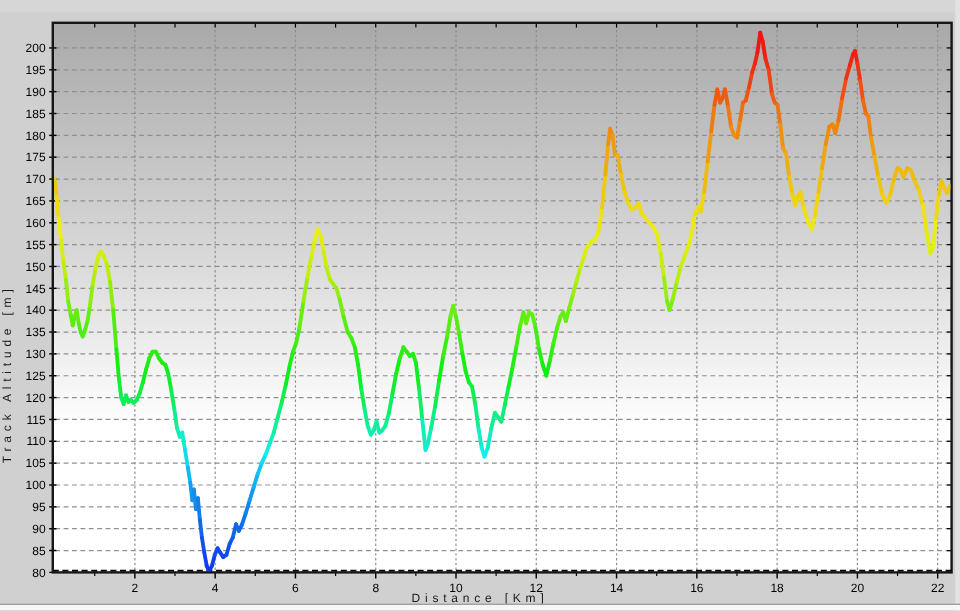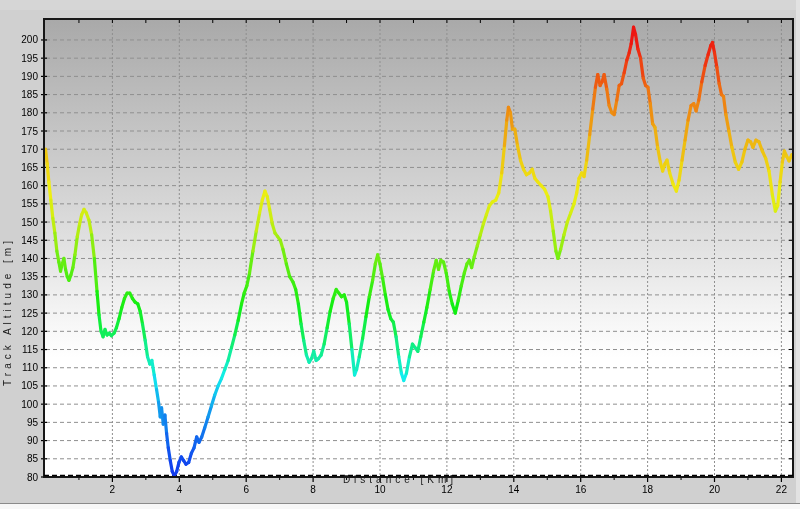--- a/index.html
+++ b/index.html
@@ -2,21 +2,21 @@
 <html><head>
 <meta charset="utf-8">
 <style>
   html,body{margin:0;padding:0;background:#b0b0b0;font-family:"Liberation Sans",sans-serif;}
   .stage{position:relative;width:800px;height:509px;background:#d0d0d0;overflow:hidden;}
   .top-strip{position:absolute;left:0;top:0;width:100%;height:10px;background:#d6d6d6;}
   .right-strip{position:absolute;right:0;top:0;width:4px;height:100%;background:#e2e2e2;}
   .bottom-strip{position:absolute;left:0;bottom:0;width:100%;height:5px;background:#f7f7f7;border-top:1px solid #8a8a8a;}
   svg{position:absolute;left:0;top:0;}
   .axis-title{position:absolute;color:#1a1a1a;font-size:10px;letter-spacing:4px;white-space:nowrap;}
-  .x-title{left:0;right:0;top:474px;text-align:center;}
+  .x-title{left:0;right:0;top:494px;text-align:center;}
   .y-title{left:-170px;top:306px;width:354px;text-align:center;transform:rotate(-90deg);transform-origin:center;}
   text{font-family:"Liberation Sans",sans-serif;}
 </style>
 </head>
 <body>
 
 <div class="stage">
   <div class="top-strip"></div>
   <div class="right-strip"></div>
 

